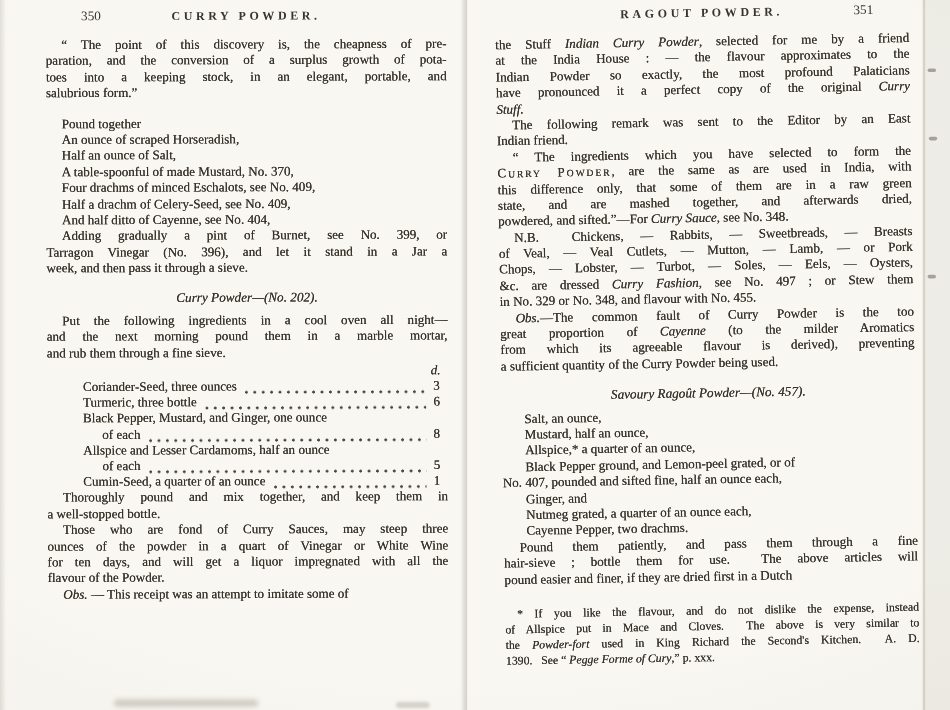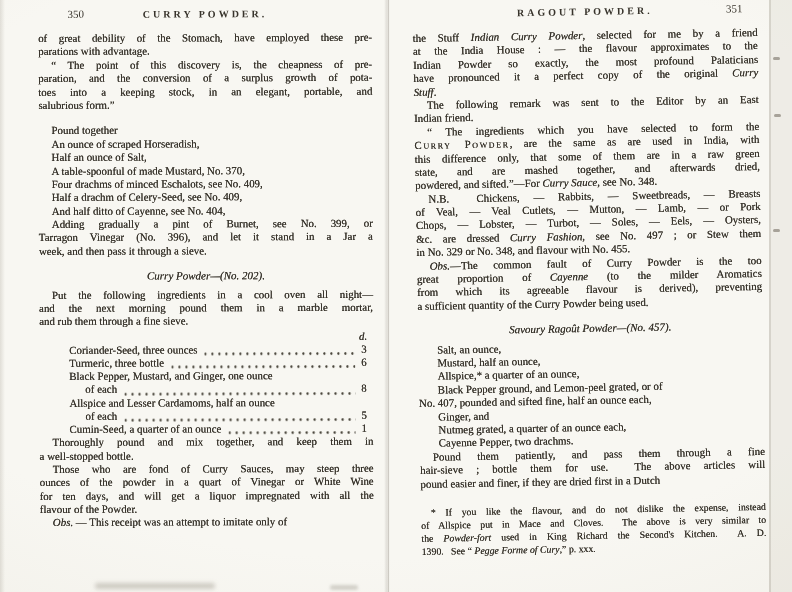--- a/index.html
+++ b/index.html
@@ -16,21 +16,21 @@
     background:radial-gradient(ellipse 120% 95% at 48% 42%, #f8f7f2 55%, #efede5 100%);
   }
   .page{position:absolute;top:0;height:592px}
   .page-left{left:38px;width:334px;transform:rotate(-0.2deg);transform-origin:top left}
   .page-right{left:412px;width:345px;transform:rotate(-1.0deg);transform-origin:top left}
 
   .pagehead{display:grid;grid-template-columns:46px 1fr 46px;align-items:baseline;padding-top:8px;height:18px}
   .runtitle{grid-column:2;text-align:center;font-size:10px;font-weight:bold;letter-spacing:3px;white-space:nowrap}
   .pageno{font-size:11px}
   .pageno.left{grid-column:1;text-align:right}
-  .pageno.right{grid-column:3;text-align:center}
+  .pageno.right{grid-column:3;text-align:left}
 
   .pbody{padding-top:6px;text-shadow:0 0 .3px currentColor}
 
   .tline,.lline{font-size:10.9px;line-height:13.4px;height:13.4px;white-space:normal}
   .jl{text-align:justify;text-align-last:justify}
   .fi{text-indent:13px}
   .hline{text-align:center;font-size:11px;line-height:13.4px;height:13.4px}
   span.i{font-style:italic}
   span.sc{font-variant:small-caps;letter-spacing:1.6px}
 
@@ -75,24 +75,20 @@
 
 <div class="scan">
 
   <div class="page page-left">
     <div class="pagehead">
       <span class="pageno left">350</span>
       <span class="runtitle">CURRY POWDER.</span>
     </div>
     <div class="pbody">
       <div>
-          <div class="tline jl">of great debility of the Stomach, have employed these pre-</div>
-          <div class="tline">parations with advantage.</div>
-        </div>
-      <div>
           <div class="tline jl fi">“ The point of this discovery is, the cheapness of pre-</div>
           <div class="tline jl">paration, and the conversion of a surplus growth of pota-</div>
           <div class="tline jl">toes into a keeping stock, in an elegant, portable, and</div>
           <div class="tline">salubrious form.”</div>
         </div>
       <div class="gap-m">
           <div class="lline ind1">Pound together</div>
           <div class="lline ind1">An ounce of scraped Horseradish,</div>
           <div class="lline ind1">Half an ounce of Salt,</div>
           <div class="lline ind1">A table-spoonful of made Mustard, No. 370,</div>
@@ -147,21 +143,21 @@
           <div class="tline jl fi">Thoroughly pound and mix together, and keep them in</div>
           <div class="tline">a well-stopped bottle.</div>
         </div>
       <div>
           <div class="tline jl fi">Those who are fond of Curry Sauces, may steep three</div>
           <div class="tline jl">ounces of the powder in a quart of Vinegar or White Wine</div>
           <div class="tline jl">for ten days, and will get a liquor impregnated with all the</div>
           <div class="tline">flavour of the Powder.</div>
         </div>
       <div>
-          <div class="tline fi"><span class="i">Obs.</span><span> — This receipt was an attempt to imitate only of</span></div>
+          <div class="tline fi"><span class="i">Obs.</span><span> — This receipt was an attempt to imitate some of</span></div>
         </div>
     </div>
   </div>
 
   <div class="page page-right">
     <div class="pagehead">
       <span class="runtitle">RAGOUT POWDER.</span>
       <span class="pageno right">351</span>
     </div>
     <div class="pbody">

